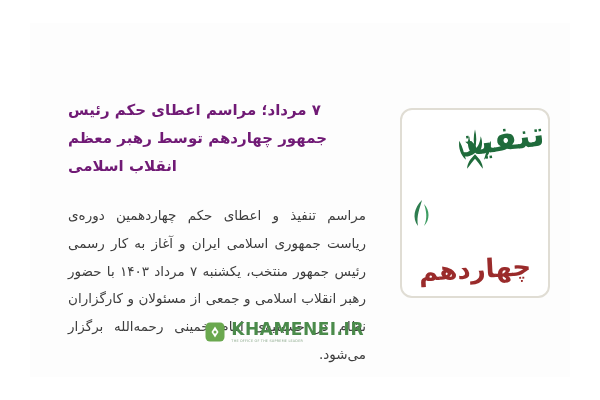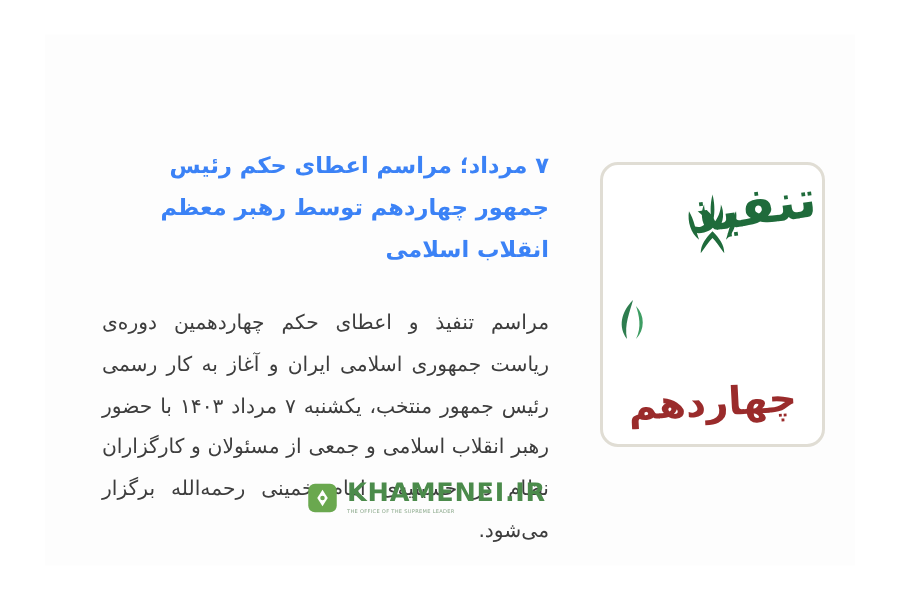--- a/index.html
+++ b/index.html
@@ -102,26 +102,26 @@
   .text-block {
     flex: 1;
     height: 100%;
     position: relative;
     padding: 74px 14px 0 38px;
     box-sizing: border-box;
     direction: rtl;
     text-align: right;
   }
   .headline {
-    color: #3b82f6;
+    color: #701a75;
     font-size: 15px;
     font-weight: bold;
     line-height: 1.85;
     direction: rtl;
-    text-align: right;
+    text-align: left;
     margin: 0 0 22px 0;
   }
   .body-text {
     color: #3d3d3d;
     font-size: 13.5px;
     line-height: 2.05;
     direction: rtl;
     text-align: justify;
     text-align-last: right;
     margin: 0;

